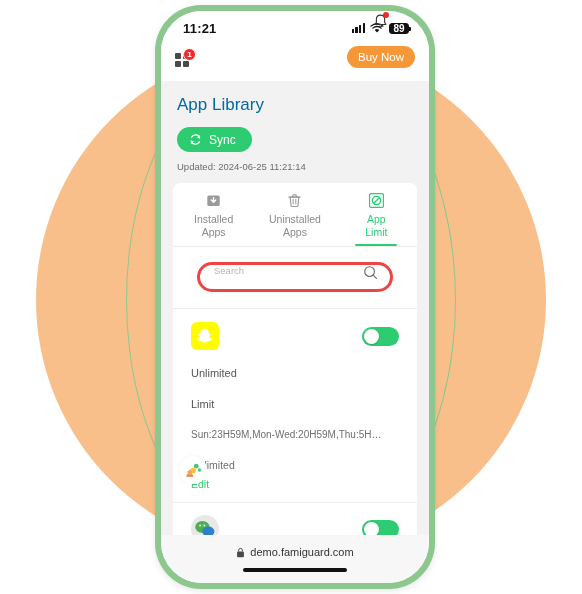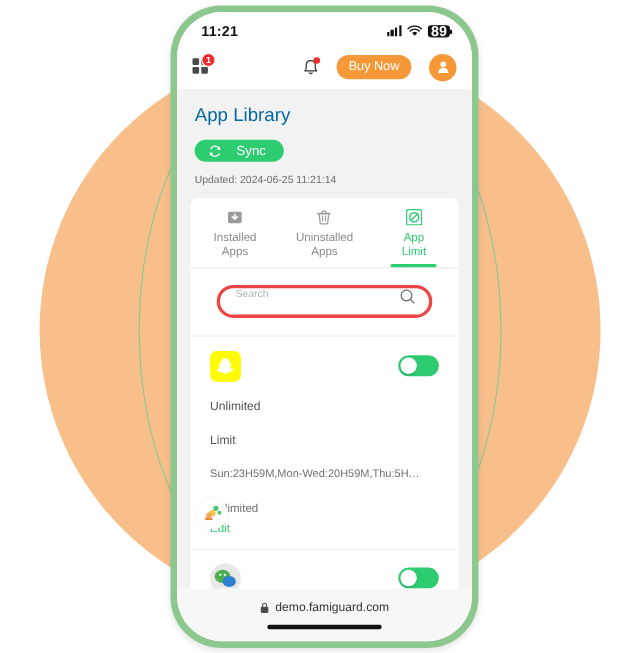--- a/index.html
+++ b/index.html
@@ -51,21 +51,21 @@
   .st-right{ display:flex; align-items:center; gap:5px; }
   .sig{ display:flex; align-items:flex-end; gap:1.3px; height:10px; }
   .sig i{ width:2.4px; background:#111; border-radius:.5px; display:block; }
   .sig i:nth-child(1){ height:4px; }
   .sig i:nth-child(2){ height:6px; }
   .sig i:nth-child(3){ height:8px; }
   .sig i:nth-child(4){ height:10px; }
   .batt{
     border:1.3px solid #111; border-radius:3px;
     width:20px; height:11px; background:#111;
-    color:#fff; font-size:13px; font-weight:bold;
+    color:#fff; font-size:10px; font-weight:bold;
     display:flex; align-items:center; justify-content:center;
     position:relative;
   }
   .batt:after{
     content:""; position:absolute; right:-3px; top:3.2px;
     width:1.6px; height:4px; background:#111; border-radius:0 1px 1px 0;
   }
 
   
   .appbar{
@@ -80,21 +80,21 @@
   .grid-ico span:nth-child(3){ left:0; top:8px; }
   .grid-ico span:nth-child(4){ left:8px; top:8px; }
   .badge{
     position:absolute; left:8px; top:-5px;
     min-width:13px; height:13px; padding:0 2px;
     background:#EE2C2C; color:#fff; border-radius:50%;
     font-size:8px; font-weight:bold;
     display:flex; align-items:center; justify-content:center;
     border:1.3px solid #fff;
   }
-  .appbar-right{ display:flex; align-items:center; gap:16px; }
+  .appbar-right{ display:flex; align-items:center; gap:16px;flex-direction:column; }
   .bell{ position:relative; width:15px; height:17px; }
   .bell svg{ display:block; }
   .bell-dot{
     position:absolute; right:-1px; top:-1px;
     width:6px; height:6px; border-radius:50%; background:#EE2C2C;
   }
   .buynow{
     background:#F79838; color:#fff;
     font-size:11.5px; border:none; border-radius:13px;
     padding:5px 11px; cursor:pointer; white-space:nowrap;
@@ -106,22 +106,22 @@
 
   
   .content{
     flex:1 1 auto; background:#F2F2F2;
     padding:0 12px; overflow:hidden; position:relative;
   }
   .page-title{ font-size:17px; color:#0369a1; padding:14px 4px 0 4px; }
   .sync-btn{
     margin:12px 0 0 4px;
     background:#2ECC71; color:#fff; border:none;
-    border-radius:14px; height:20px; padding:0 16px 0 12px;
-    font-size:12px; display:inline-flex; align-items:center; gap:13px;
+    border-radius:14px; height:25px; padding:0 16px 0 12px;
+    font-size:12px; display:inline-flex; align-items:center; gap:7px;
     cursor:pointer;
   }
   .updated{ font-size:9.5px; color:#6C6C6C; padding:9px 4px 0 4px; }
 
   .card{
     margin-top:11px; background:#fff; border-radius:7px;
     overflow:hidden; height:calc(100% - 110px);
   }
   .tabs{ display:flex; border-bottom:1px solid #ECECEC; }
   .tab{

